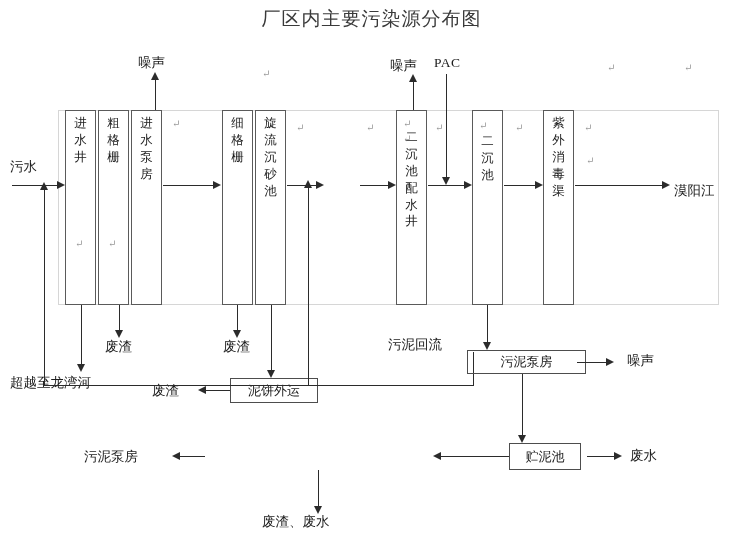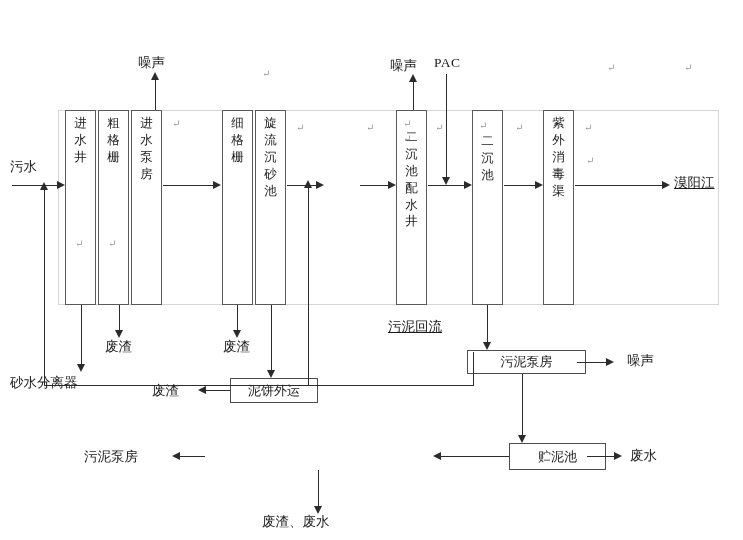--- a/index.html
+++ b/index.html
@@ -103,20 +103,21 @@
     position: absolute;
     font-size: 10px;
     color: #9a9a9a;
   }
 </style>
 </head>
 <body>
 
 <div id="canvas">
 
+  <div class="title">厂区内主要污染源分布图</div>
 
   <div class="faint" style="left:58px;  top:110px; width:660px;"></div>
   <div class="faint" style="left:58px;  top:304px; width:660px;"></div>
   <div class="faintv" style="left:58px;  top:110px; height:195px;"></div>
   <div class="faintv" style="left:718px; top:110px; height:195px;"></div>
 
   <div class="vbox" style="left:65px; top:110px; width:31px; height:195px;">
     <span class="ch">
         <span style="display: block;">进</span>
         <span style="display: block;">水</span>
@@ -203,37 +204,37 @@
   <div class="arr arr-r" style="left:388px; top:181px;"></div>
 
   <div class="hline" style="left:428px; top:185px; width:36px;"></div>
   <div class="arr arr-r" style="left:464px; top:181px;"></div>
 
   <div class="hline" style="left:504px; top:185px; width:31px;"></div>
   <div class="arr arr-r" style="left:535px; top:181px;"></div>
 
   <div class="hline" style="left:575px; top:185px; width:88px;"></div>
   <div class="arr arr-r" style="left:662px; top:181px;"></div>
-  <div class="lbl" style="left:674px; top:174px;text-decoration:underline;">漠阳江</div>
+  <div class="lbl" style="left:674px; top:182px;">漠阳江</div>
 
   <div class="vline" style="left:155px; top:78px; height:32px;"></div>
   <div class="arr arr-u" style="left:151px; top:72px;"></div>
   <div class="lbl" style="left:138px; top:54px;">噪声</div>
 
   <div class="vline" style="left:413px; top:80px; height:30px;"></div>
   <div class="arr arr-u" style="left:409px; top:74px;"></div>
   <div class="lbl" style="left:390px; top:57px;">噪声</div>
 
   <div class="lbl pac" style="left:434px; top:55px;">PAC</div>
   <div class="vline" style="left:446px; top:74px; height:104px;"></div>
   <div class="arr arr-d" style="left:442px; top:177px;"></div>
 
   <div class="vline" style="left:81px; top:305px; height:60px;"></div>
   <div class="arr arr-d" style="left:77px; top:364px;"></div>
-  <div class="lbl" style="left:10px; top:374px;">砂水分离器</div>
+  <div class="lbl" style="left:10px; top:374px;">超越至龙湾河</div>
 
   <div class="vline" style="left:119px; top:305px; height:26px;"></div>
   <div class="arr arr-d" style="left:115px; top:330px;"></div>
   <div class="lbl" style="left:105px; top:338px;">废渣</div>
 
   <div class="vline" style="left:237px; top:305px; height:26px;"></div>
   <div class="arr arr-d" style="left:233px; top:330px;"></div>
   <div class="lbl" style="left:223px; top:338px;">废渣</div>
 
   <div class="vline" style="left:271px; top:305px; height:66px;"></div>
@@ -245,40 +246,40 @@
 
   <div class="hline" style="left:205px; top:390px; width:25px;"></div>
   <div class="arr arr-l" style="left:198px; top:386px;"></div>
   <div class="lbl" style="left:152px; top:382px;">废渣</div>
 
   <div class="hline" style="left:44px; top:385px; width:430px;"></div>
   <div class="vline" style="left:44px; top:190px; height:196px;"></div>
   <div class="arr arr-u" style="left:40px; top:182px;"></div>
   <div class="hline" style="left:44px; top:185px; width:14px;"></div>
   <div class="vline" style="left:473px; top:352px; height:34px;"></div>
-  <div class="lbl" style="left:388px; top:318px;text-decoration:underline;">污泥回流</div>
+  <div class="lbl" style="left:388px; top:336px;">污泥回流</div>
 
   <div class="vline" style="left:308px; top:188px; height:197px;"></div>
   <div class="arr arr-u" style="left:304px; top:180px;"></div>
 
   <div class="vline" style="left:487px; top:305px; height:38px;"></div>
   <div class="arr arr-d" style="left:483px; top:342px;"></div>
 
   <div class="hbox" style="left:467px; top:350px; width:119px; height:24px;">
     <span>污泥泵房</span>
   </div>
 
   <div class="hline" style="left:577px; top:362px; width:30px;"></div>
   <div class="arr arr-r" style="left:606px; top:358px;"></div>
   <div class="lbl" style="left:627px; top:352px;">噪声</div>
 
   <div class="vline" style="left:522px; top:374px; height:62px;"></div>
   <div class="arr arr-d" style="left:518px; top:435px;"></div>
 
-  <div class="hbox" style="left:509px; top:443px; width:97px; height:27px;">
+  <div class="hbox" style="left:509px; top:443px; width:72px; height:27px;">
     <span>贮泥池</span>
   </div>
 
   <div class="hline" style="left:587px; top:456px; width:28px;"></div>
   <div class="arr arr-r" style="left:614px; top:452px;"></div>
   <div class="lbl" style="left:630px; top:447px;">废水</div>
 
   <div class="hline" style="left:440px; top:456px; width:69px;"></div>
   <div class="arr arr-l" style="left:433px; top:452px;"></div>
 

